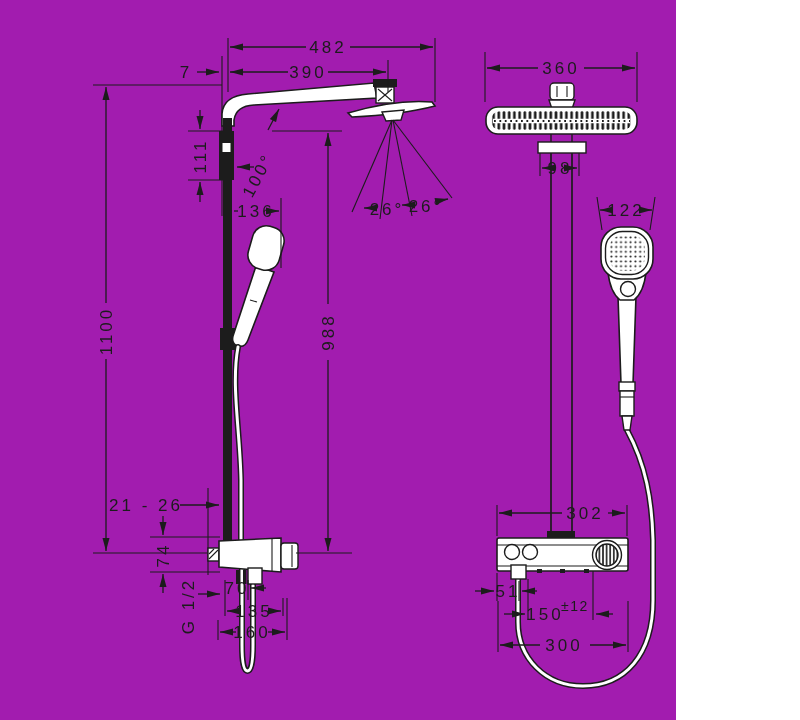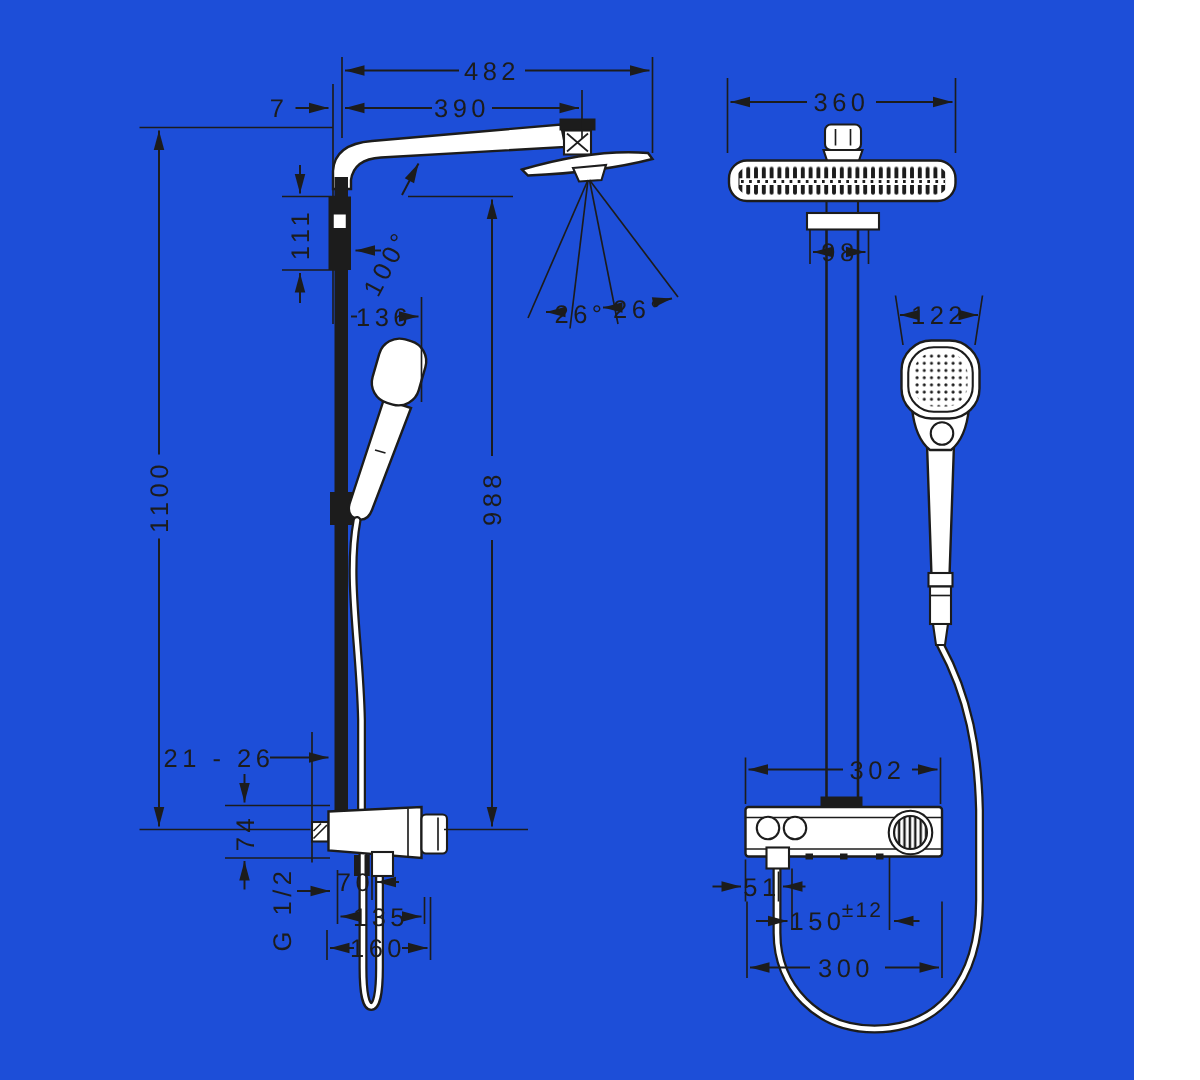--- a/index.html
+++ b/index.html
@@ -1,16 +1,16 @@
 <!DOCTYPE html>
 <html><head>
 <meta charset="utf-8">
 <style>
   html,body{margin:0;padding:0;background:#fff;}
-  .stage{width:756px;height:720px;background:#1d4ed8;position:relative;overflow:hidden;}
+  .stage{width:676px;height:720px;background:#a21caf;position:relative;overflow:hidden;}
   svg{display:block;}
   .dim{font-family:"Liberation Sans",sans-serif;font-size:17px;letter-spacing:3px;fill:#1c1c1c;text-anchor:middle;}
   .dim.small{font-size:14px;letter-spacing:1.5px;}
   .dl{stroke:#1c1c1c;stroke-width:1.3;fill:none;}
   .ref{stroke:#1c1c1c;stroke-width:1.1;fill:none;}
   .obj{stroke:#1c1c1c;stroke-width:1.6;fill:#fff;}
   .obj2{stroke:#1c1c1c;stroke-width:1.4;fill:#fff;}
   .solid{fill:#1c1c1c;stroke:none;}
   .hoseo{stroke:#1c1c1c;stroke-width:6;fill:none;stroke-linecap:round;}
   .hosei{stroke:#fff;stroke-width:3;fill:none;stroke-linecap:round;}

